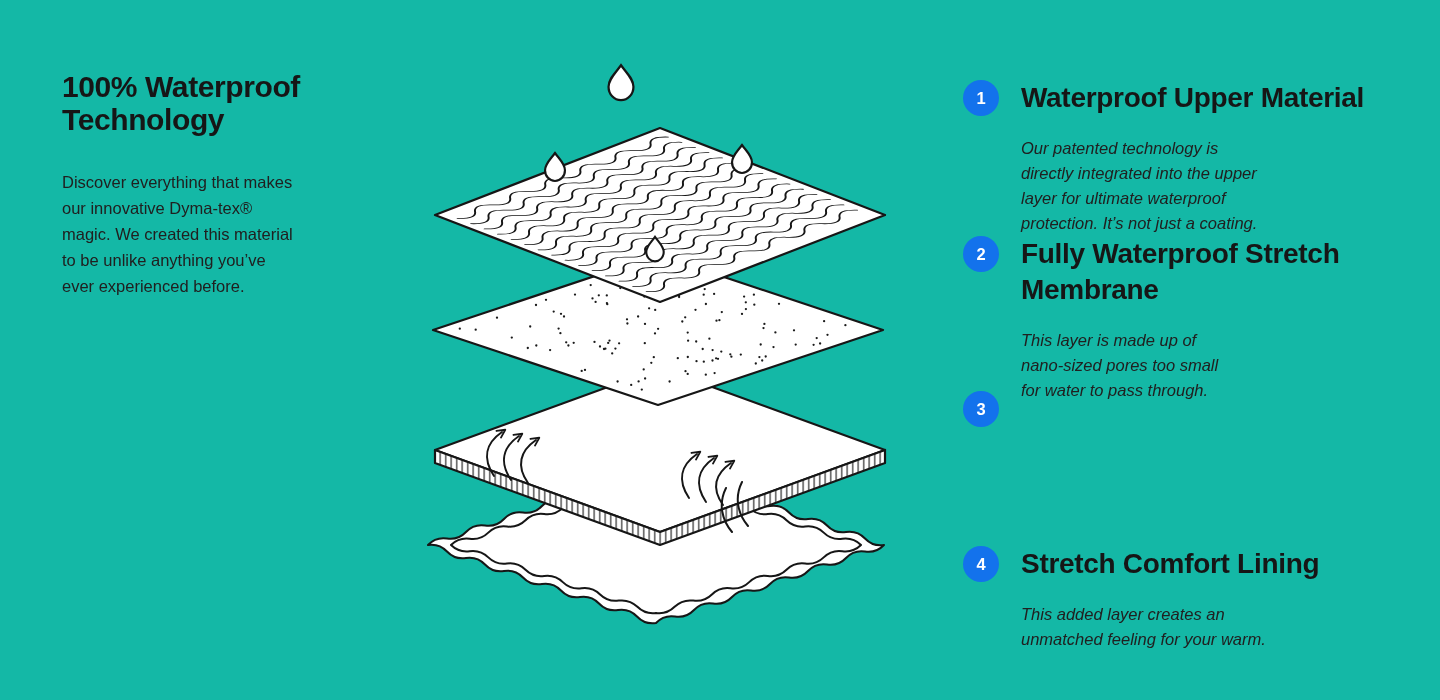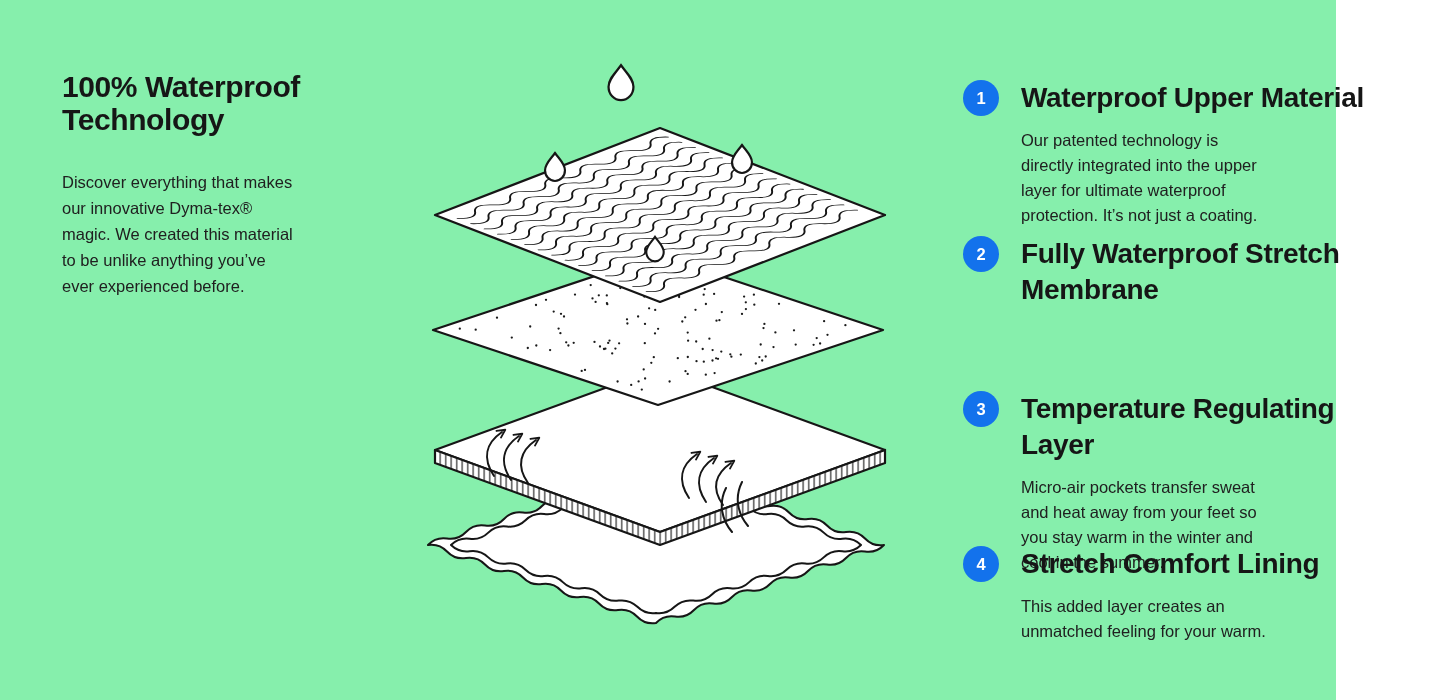--- a/index.html
+++ b/index.html
@@ -1,18 +1,18 @@
 <!DOCTYPE html>
 <html style="--accent: #1372ec;"><head>
 <meta charset="utf-8">
 <style>
   * { margin:0; padding:0; box-sizing:border-box; }
   html,body { width:1440px; height:700px; background:#ffffff; overflow:hidden;
               font-family:"Liberation Sans", sans-serif; color:#1c1c1c; }
-  .canvas { position:relative; width:1336px; height:700px; background:#86efac; }
+  .canvas { position:relative; width:1440px; height:700px; background:#14b8a6; }
 
   
   .intro { position:absolute; left:62px; top:70px; width:320px; }
   .intro h1 { font-size:30px; line-height:33px; font-weight:700; letter-spacing:-0.4px;
               color:#161616; white-space:pre-line; }
   .intro p  { margin-top:33px; font-size:16.5px; line-height:26px; color:#202020;
               white-space:pre-line; }
 
   
   .diagram { position:absolute; left:410px; top:50px; width:500px; height:620px; }
@@ -22,21 +22,21 @@
   #dot-field circle { fill:#1a1a1a; }
   .padline { fill:#ffffff; stroke:#161616; stroke-width:2; stroke-linejoin:round; }
 
   
   .features { position:absolute; left:963px; top:0; width:440px; height:700px; }
   .feature  { position:absolute; left:0; display:flex; gap:22px; align-items:flex-start; }
   .num { width:36px; height:36px; flex:0 0 36px; border-radius:50%;
          background:var(--accent,#1372ec); color:#ffffff; font-size:16.5px; font-weight:700;
          display:flex; align-items:center; justify-content:center; }
   .feature h2 { font-size:28px; line-height:36px; font-weight:700; letter-spacing:-0.3px; color:#161616; }
-  .feature p  { margin-top:12px; font-size:16.5px; line-height:25px; color:#202020; white-space:pre-line; }
+  .feature p  { margin-top:20px; font-size:16.5px; line-height:25px; color:#202020; white-space:pre-line;font-style:italic; }
 </style>
 </head>
 <body>
 
 <div class="canvas">
 
   <header class="intro">
     <h1>100% Waterproof
 Technology</h1>
     <p>Discover everything that makes
@@ -242,32 +242,28 @@
 directly integrated into the upper
 layer for ultimate waterproof
 protection. It’s not just a coating.</p>
       </div>
     </div>
 
     <div class="feature" style="top:236px">
       <div class="num">2</div>
       <div>
         <h2>Fully Waterproof Stretch Membrane</h2>
+        <p>This layer is made up of
+nano-sized pores too small
+for water to pass through.</p>
       </div>
     </div>
 
     <div class="feature" style="top:391px">
       <div class="num">3</div>
-      <div>
-        <h2>Temperature Regulating Layer</h2>
-        <p>Micro-air pockets transfer sweat
-and heat away from your feet so
-you stay warm in the winter and
-cool in the summer.</p>
-      </div>
     </div>
 
     <div class="feature" style="top:546px">
       <div class="num">4</div>
       <div>
         <h2>Stretch Comfort Lining</h2>
         <p>This added layer creates an
 unmatched feeling for your warm.</p>
       </div>
     </div>

